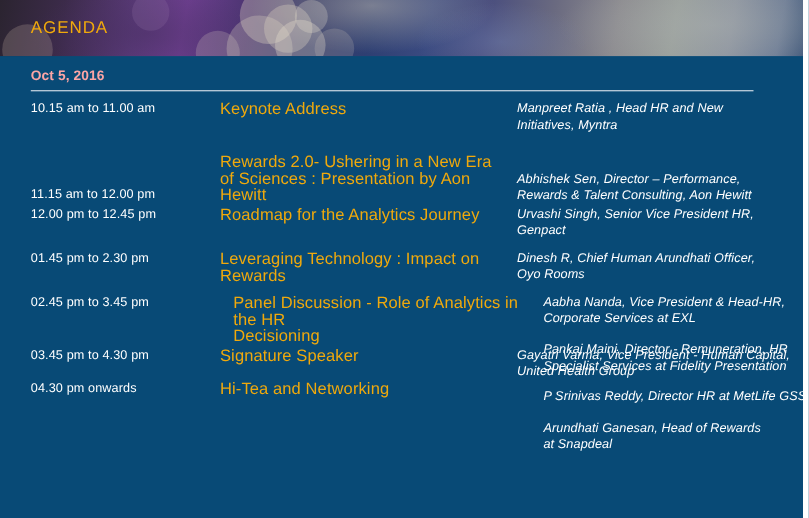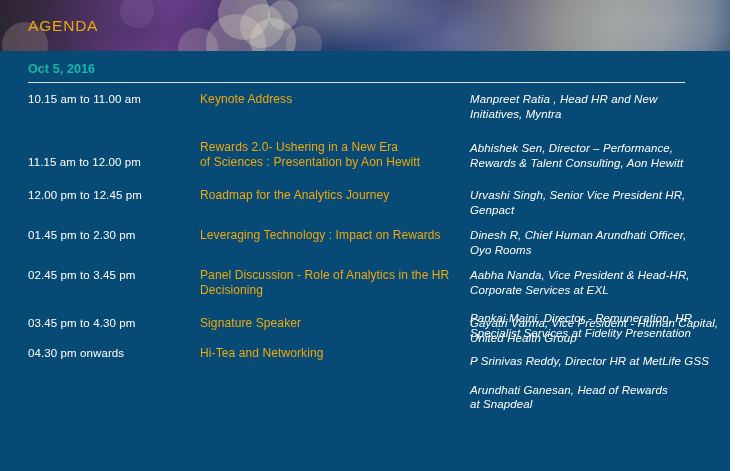--- a/index.html
+++ b/index.html
@@ -75,21 +75,21 @@
   
   .date-block {
     position: absolute;
     left: 28px;
     top: 62px;
     width: 657px;
   }
   .date-text {
     font-size: 12.5px;
     font-weight: bold;
-    color: #14b8a6;
+    color: #fca5a5;
     padding-bottom: 6px;
     letter-spacing: 0.1px;
   }
   .date-rule {
     height: 1px;
     background: #dfe7ee;
     width: 100%;
   }
 
   
@@ -108,21 +108,21 @@
     width: 172px;
     flex: 0 0 172px;
     font-size: 11.5px;
     color: #ffffff;
     line-height: 15px;
     letter-spacing: 0.1px;
   }
   .col-topic {
     width: 270px;
     flex: 0 0 270px;
-    font-size: 12px;
+    font-size: 15px;
     color: #f0a90c;
     line-height: 15px;
     letter-spacing: 0.1px;
   }
   .col-speakers {
     flex: 1 1 auto;
   }
   .speaker {
     font-size: 11.5px;
     color: #ffffff;
@@ -194,21 +194,21 @@
       <div class="row" style="margin-top: 0px; position: absolute; left: 0px; right: 0px; top: 136px;">
         <div class="col-time">01.45 pm to 2.30 pm</div>
         <div class="col-topic">
           <div class="topic-line">Leveraging Technology : Impact on Rewards</div>
         </div>
         <div class="col-speakers">
           <div class="speaker">Dinesh R, Chief Human Arundhati Officer,
 Oyo Rooms</div>
         </div>
       </div>
-      <div class="row" style="margin-top: 0px; position: absolute; left: 0px; right: 0px; top: 176px;">
+      <div class="row" style="margin-top: 0px; position: absolute; left: 0px; right: 0px; top: 176px; gap: 12px;">
         <div class="col-time">02.45 pm to 3.45 pm</div>
         <div class="col-topic">
           <div class="topic-line">Panel Discussion - Role of Analytics in the HR
 Decisioning</div>
         </div>
         <div class="col-speakers">
           <div class="speaker">Aabha Nanda, Vice President &amp; Head-HR,
 Corporate Services at EXL</div>
           <div class="speaker">Pankaj Maini, Director - Remuneration, HR
 Specialist Services at Fidelity Presentation</div>

